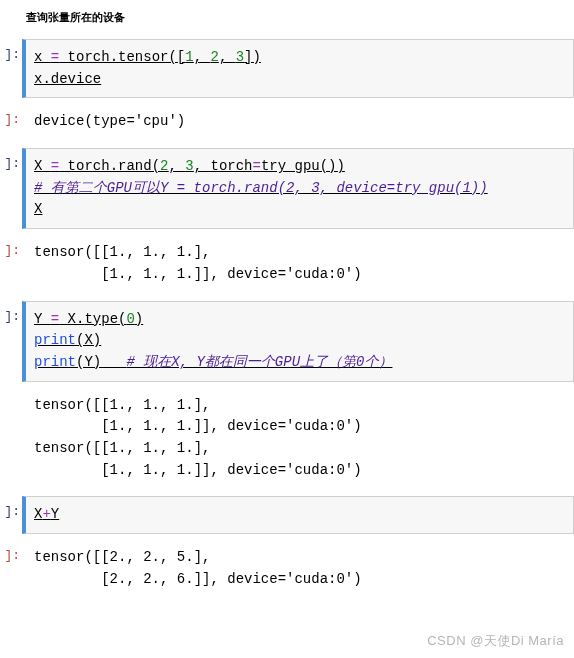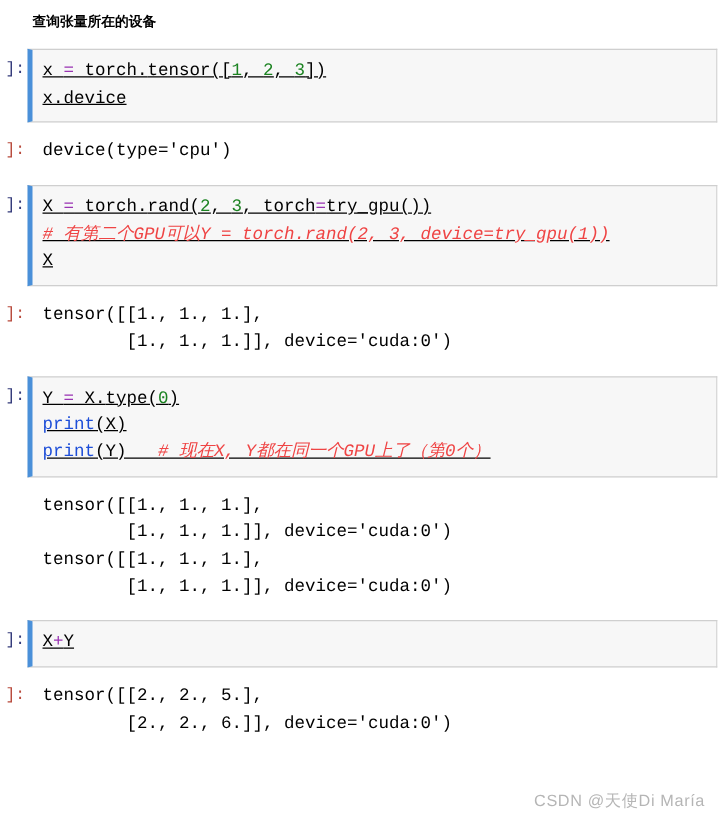--- a/index.html
+++ b/index.html
@@ -53,21 +53,21 @@
       line-height: 1.55;
     }
     .out-bar {
       width: 4px;
       flex: 0 0 4px;
     }
     .tk-name { color: #000; }
     .tk-num { color: #1b8321; }
     .tk-func { color: #1d4ed8; }
     .tk-op { color: #9a34b3; }
-    .tk-cmt { color: #ef4444; font-style: italic; }
+    .tk-cmt { color: #4c1d95; font-style: italic; }
     .watermark {
       position: absolute;
       right: 10px;
       bottom: 8px;
       color: rgba(120,120,120,0.55);
       font-family: Liberation Sans, sans-serif;
       font-size: 13px;
       letter-spacing: 0.5px;
     }
   </style>

